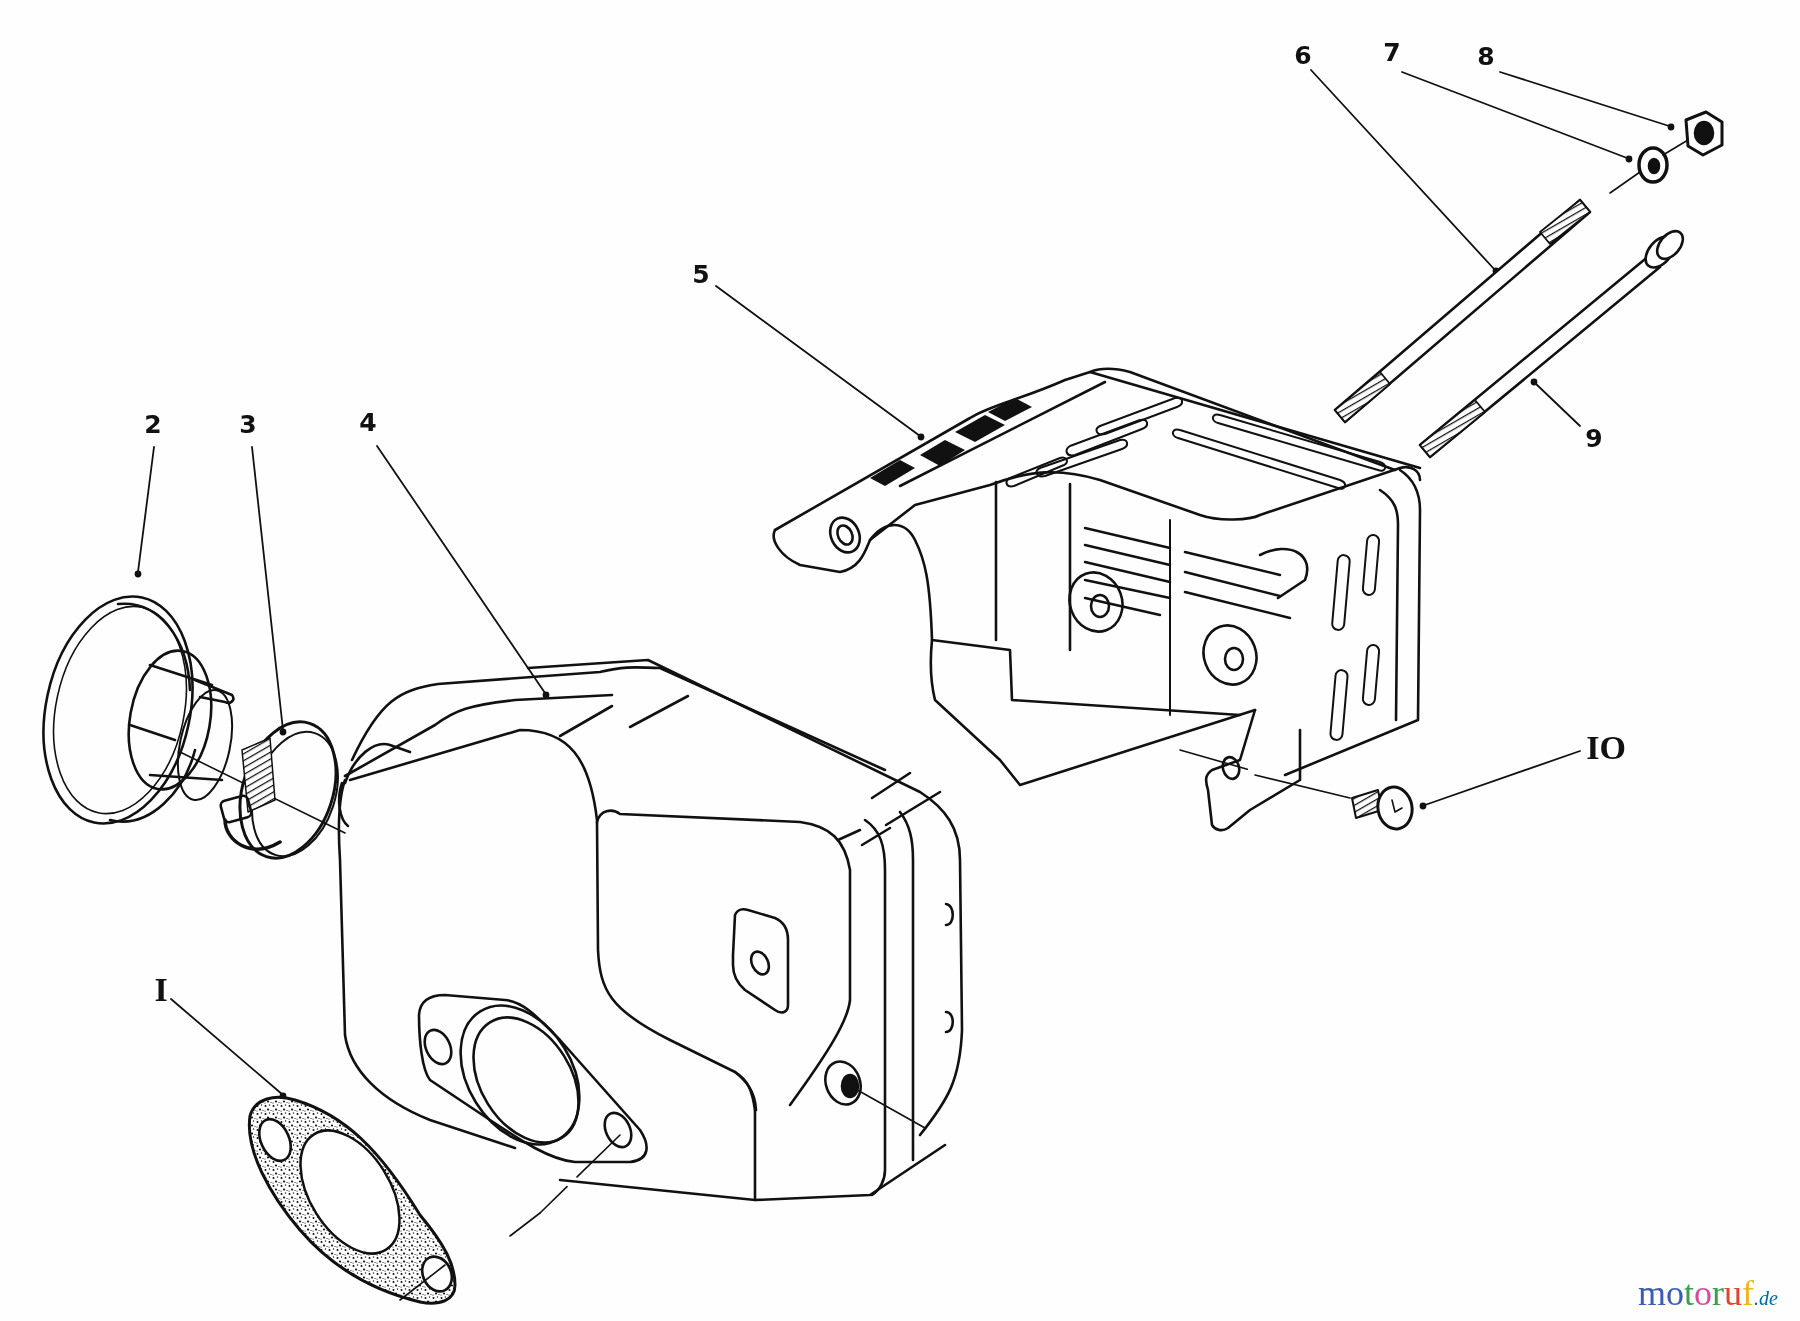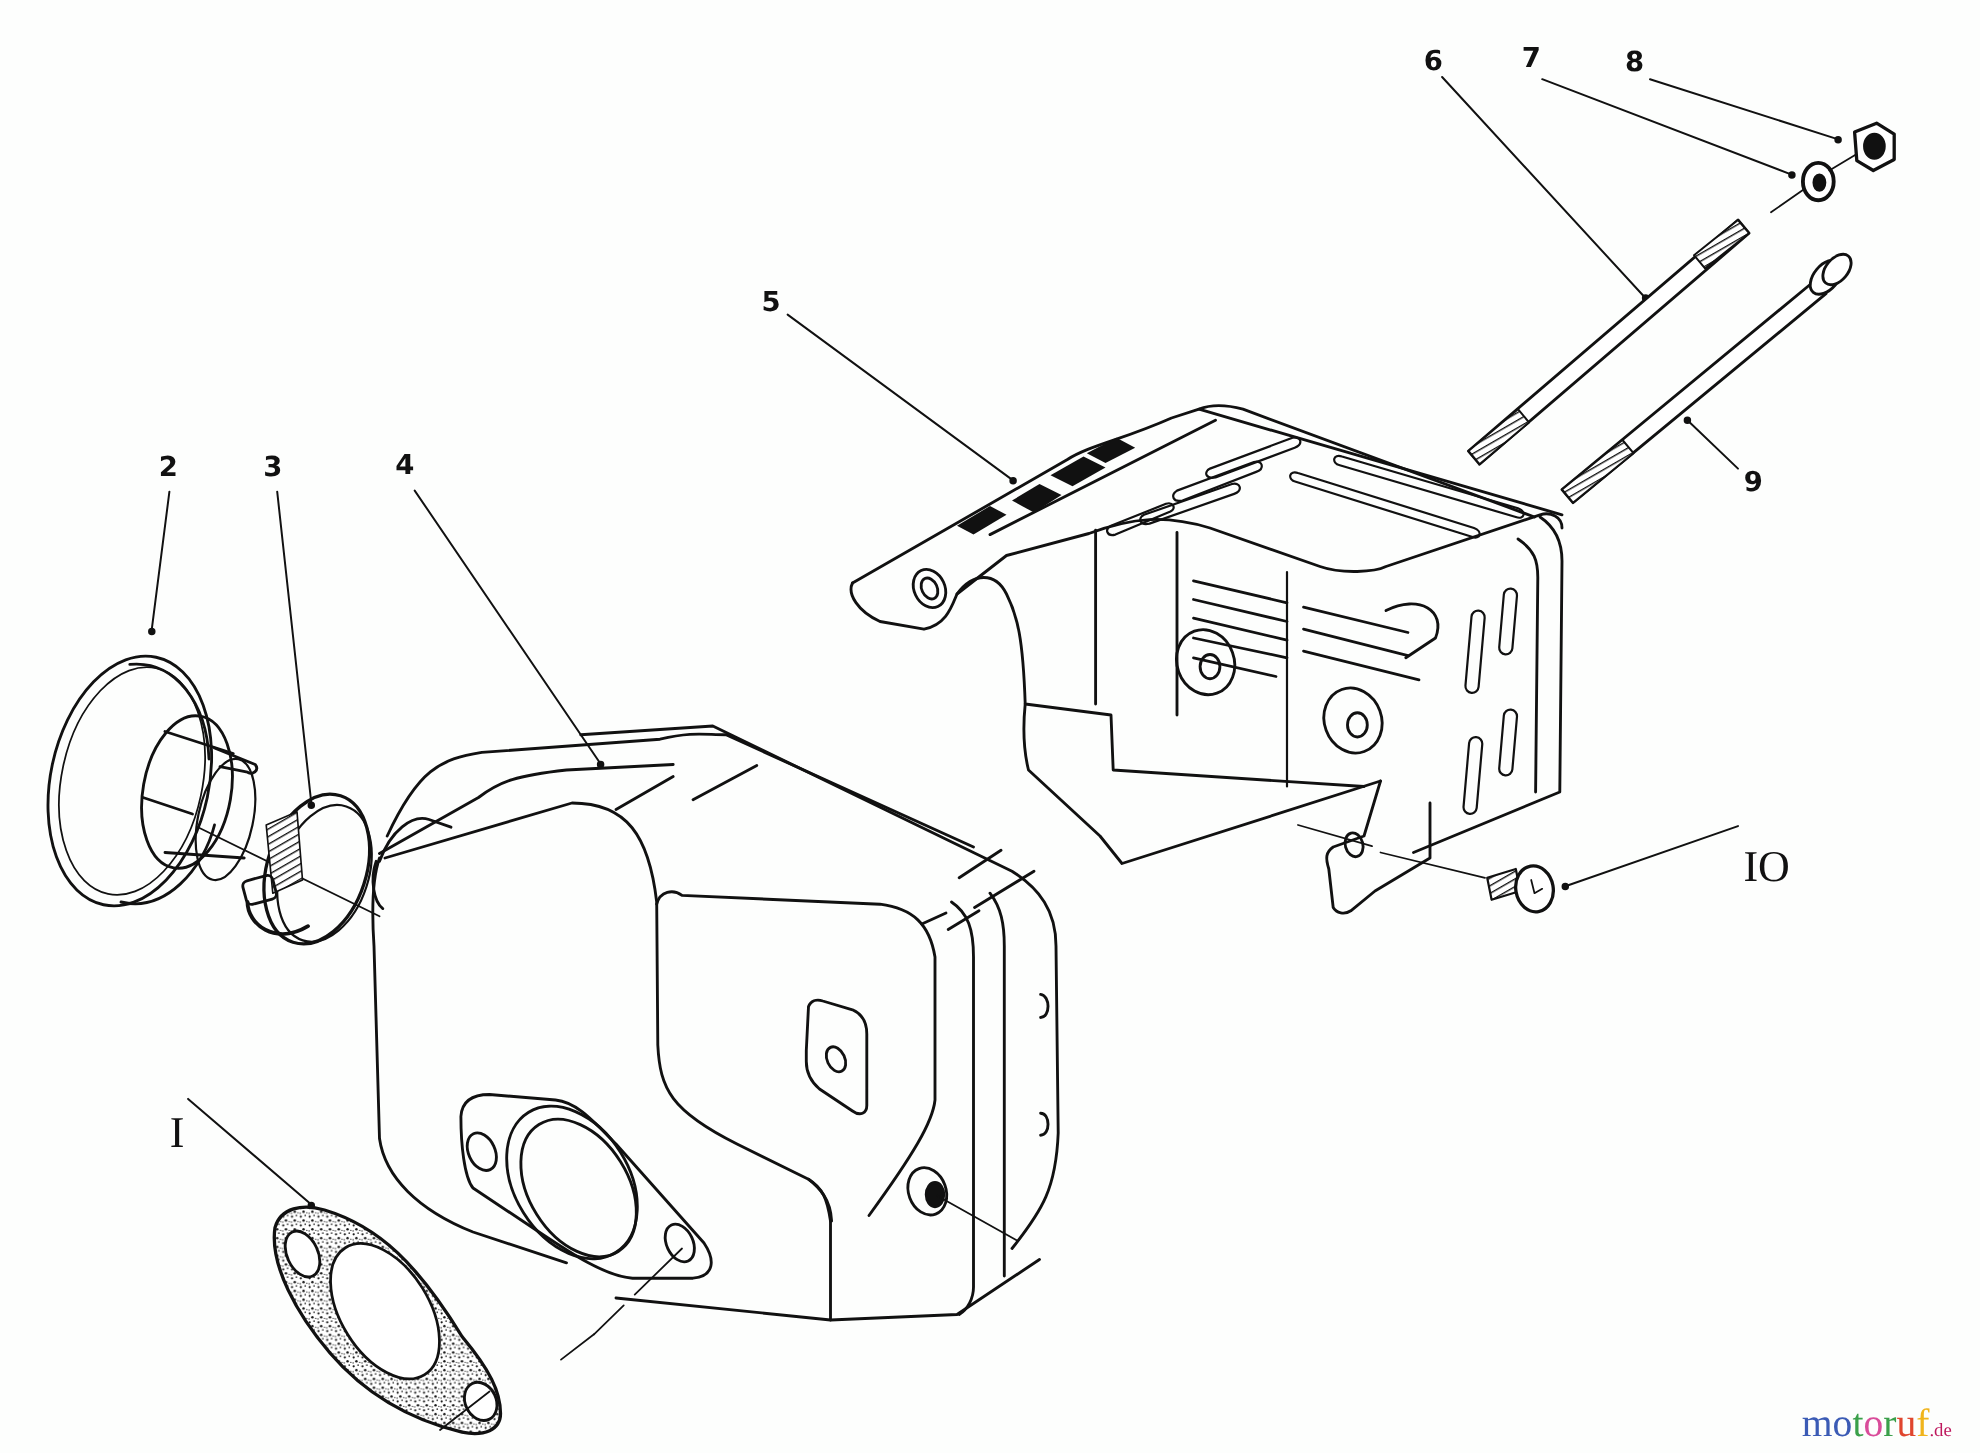--- a/index.html
+++ b/index.html
@@ -1,22 +1,22 @@
 <!DOCTYPE html>
 <html><head>
 <meta charset="utf-8">
 <style>
   html, body { margin:0; padding:0; background:#fdfefd; }
   #canvas { position:relative; width:1800px; height:1321px; overflow:hidden; background:#fdfefd; font-family:"Liberation Sans", sans-serif; }
   svg.drawing { position:absolute; left:0; top:0; }
   .callout { position:absolute; font-family:"DejaVu Sans", sans-serif; font-weight:bold; font-size:25px; color:#111; line-height:1; transform:translate(-50%,-50%); }
-  .callout.thin { font-weight:normal; font-size:40px; font-family:"Liberation Serif", serif;margin-top:40px; }
+  .callout.thin { font-weight:bold; font-size:34px; font-family:"Liberation Serif", serif; }
   #watermark { position:absolute; left:1638px; top:1272px; font-family:"Liberation Serif", serif; font-size:36px; letter-spacing:0px; }
   #watermark span { display:inline-block; }
-  #watermark .tld { font-size:17px; color:#be185d; }
+  #watermark .tld { font-size:20px; color:#0369a1;font-style:italic; }
 </style>
 </head>
 <body>
 
 <div id="canvas">
 
 <svg class="drawing" width="1800" height="1321" viewBox="0 0 1800 1321" fill="none" stroke="#111" stroke-width="2.6" stroke-linecap="round" stroke-linejoin="round">
   <defs>
     <pattern id="speckle" width="8" height="8" patternUnits="userSpaceOnUse">
       <rect width="8" height="8" fill="#fff" stroke="none"></rect>

